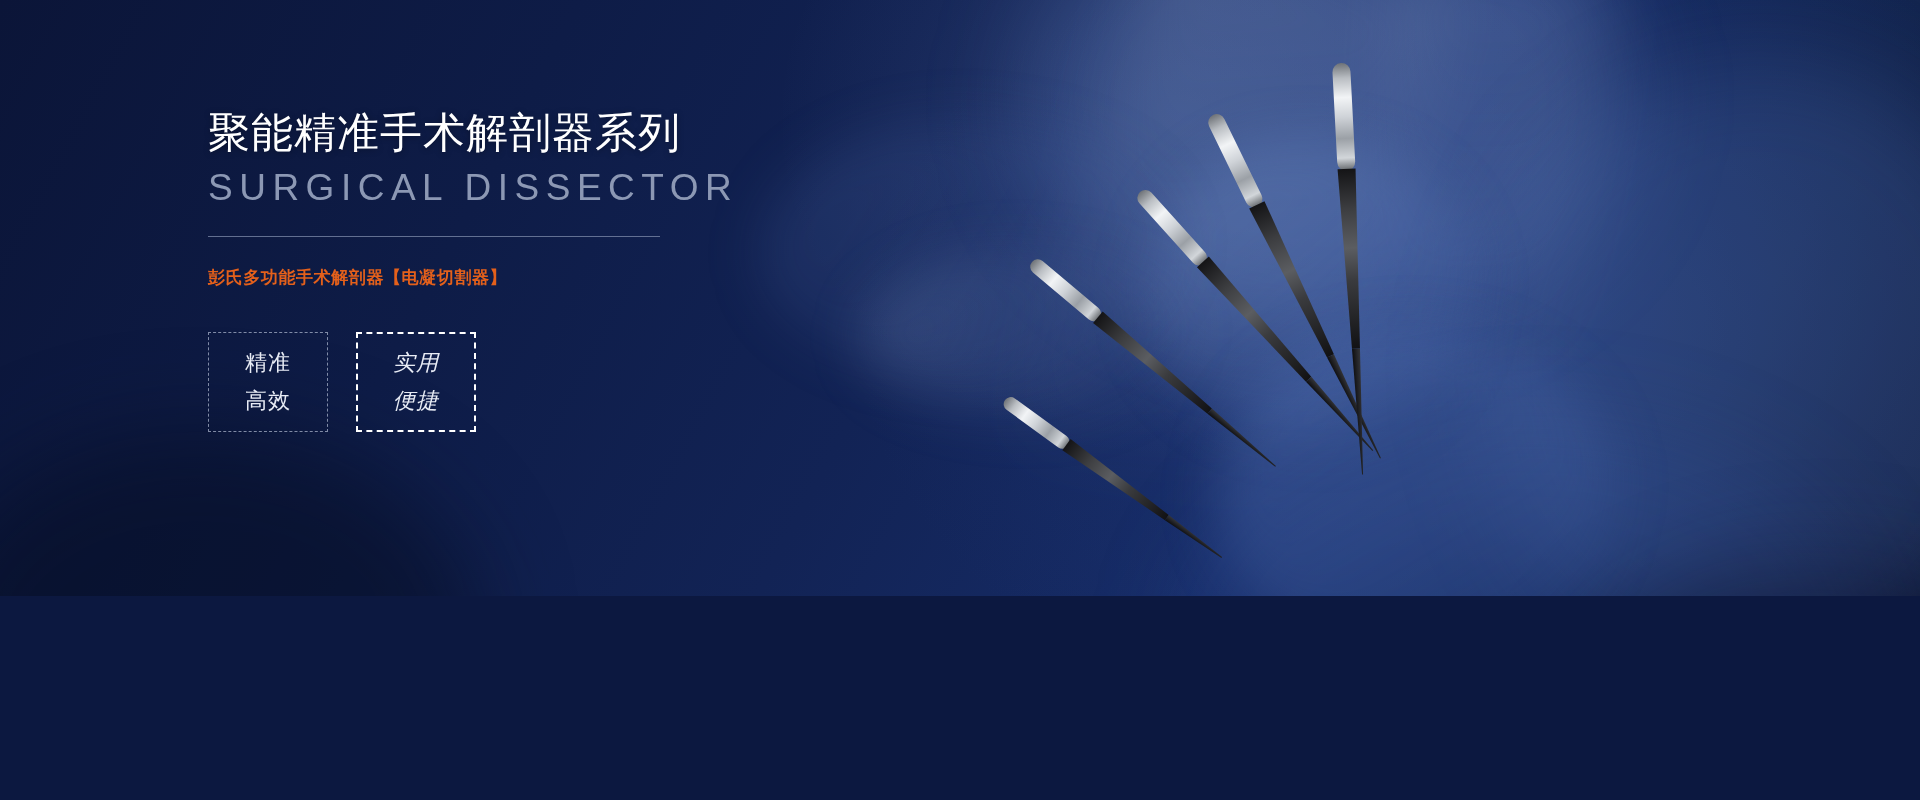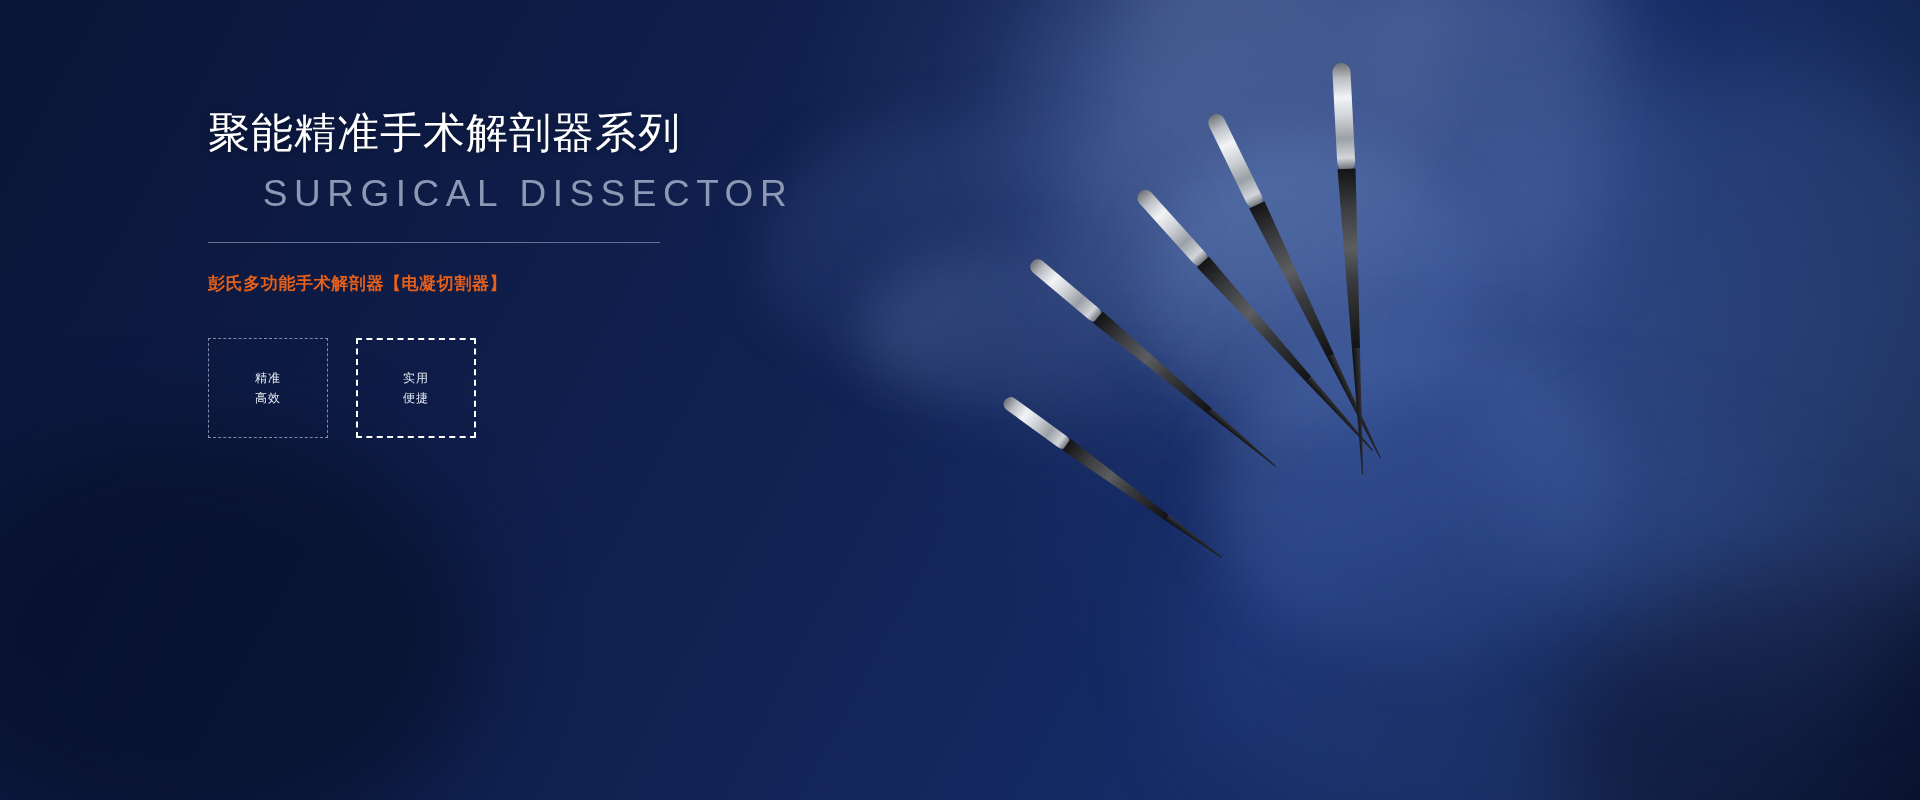--- a/index.html
+++ b/index.html
@@ -2,59 +2,59 @@
 <html><head>
 <meta charset="utf-8">
 <style>
   html,body{margin:0;padding:0;}
   body{
     width:1920px;height:800px;overflow:hidden;
     background:#0c1840;
     font-family:"Liberation Sans","DejaVu Sans",sans-serif;
   }
   .banner{
-    position:relative;width:1920px;height:800px;overflow:hidden;
+    position:relative;width:1920px;height:596px;overflow:hidden;
     background:
       radial-gradient(ellipse 900px 600px at 1500px 330px, rgba(70,100,175,0.30) 0%, rgba(40,65,135,0.12) 45%, rgba(0,0,0,0) 72%),
       radial-gradient(ellipse 620px 520px at 1180px 120px, rgba(120,150,210,0.20) 0%, rgba(0,0,0,0) 65%),
       linear-gradient(118deg,#0b1538 0%,#0e1c47 26%,#122355 48%,#162c67 68%,#13254f 86%,#0d1838 100%);
   }
   
   .scene{position:absolute;inset:0;overflow:hidden;}
   .blob{position:absolute;border-radius:50%;filter:blur(46px);}
   .beam{position:absolute;filter:blur(34px);opacity:.5;}
   .hand{position:absolute;filter:blur(26px);border-radius:48% 52% 46% 54%/52% 46% 54% 48%;}
 
   
   .content{position:absolute;left:208px;top:108px;width:640px;}
   .title-cn{
     font-size:42px;line-height:1.18;color:#ffffff;font-weight:400;
     letter-spacing:1px;white-space:nowrap;
     text-shadow:0 1px 6px rgba(0,0,0,.35);
   }
   .title-en{
-    margin-top:16px;
+    margin-top:10px;
     font-size:37px;line-height:1.1;color:#8c98b4;font-weight:400;
-    letter-spacing:6.5px;white-space:nowrap;text-align:center;
+    letter-spacing:6.5px;white-space:nowrap;
   }
   .divider{
     margin-top:28px;width:452px;height:1px;background:#7f8cab;opacity:.75;
   }
   .tagline{
     margin-top:29px;font-size:17px;color:#e4601b;font-weight:700;
     letter-spacing:.6px;white-space:nowrap;
   }
   .features{margin-top:43px;display:flex;gap:28px;}
   .feature{
     width:120px;height:100px;box-sizing:border-box;
     display:flex;flex-direction:column;align-items:center;justify-content:center;
-    color:#e8ecf5;font-size:12px;line-height:1.72;letter-spacing:1px;
+    color:#e8ecf5;font-size:22px;line-height:1.72;letter-spacing:1px;
   }
   .feature.dim{border:1px dashed rgba(200,210,230,.62);}
-  .feature.bright{border:2px dashed #ffffff;}
+  .feature.bright{border:2px dashed #ffffff;font-style:italic;}
   .feature span{display:block;}
 
   
   .tools{position:absolute;left:0;top:0;width:1920px;height:800px;}
 </style>
 </head>
 <body>
 
 <div class="banner">
 

